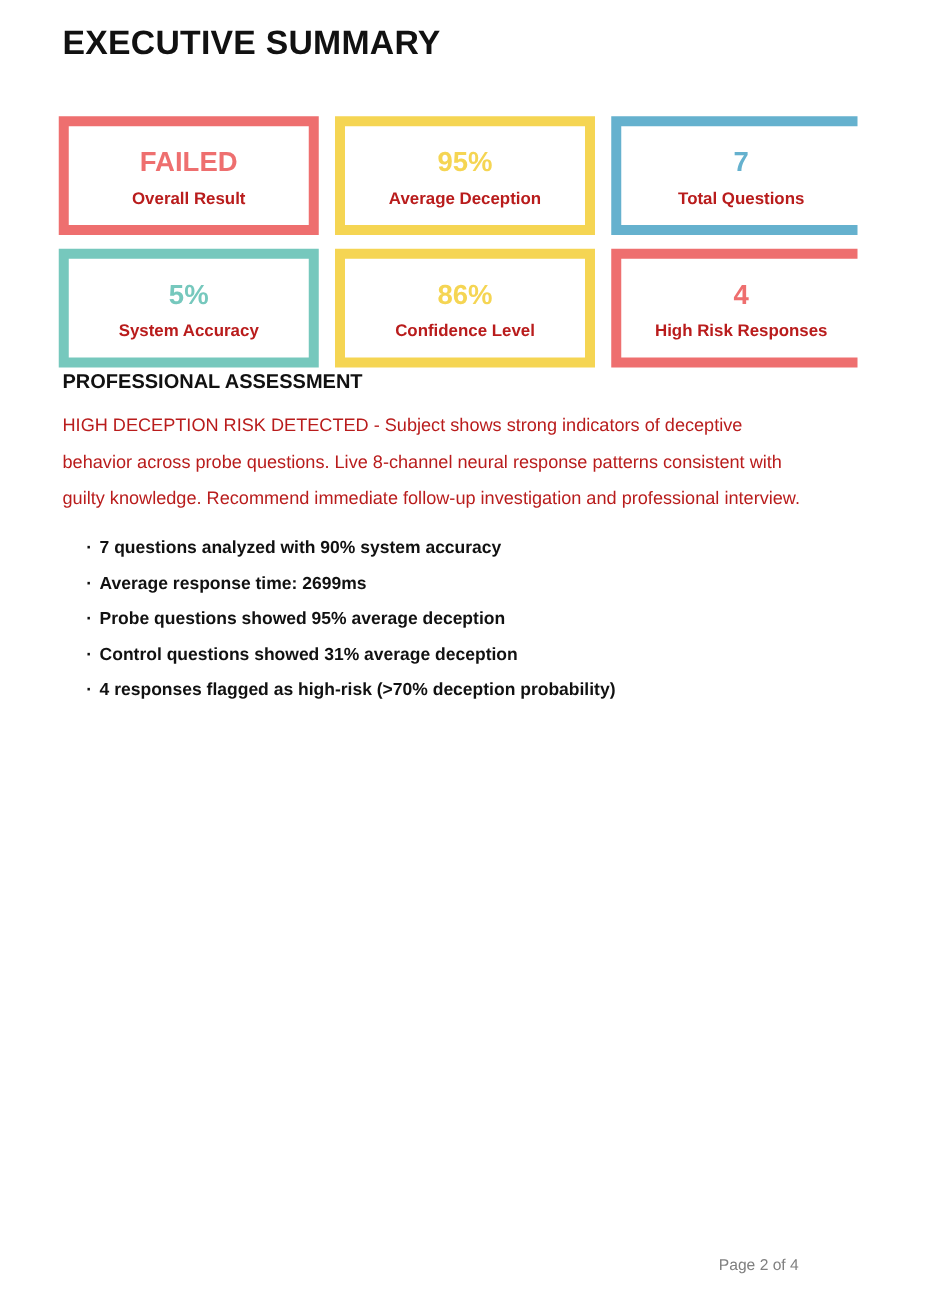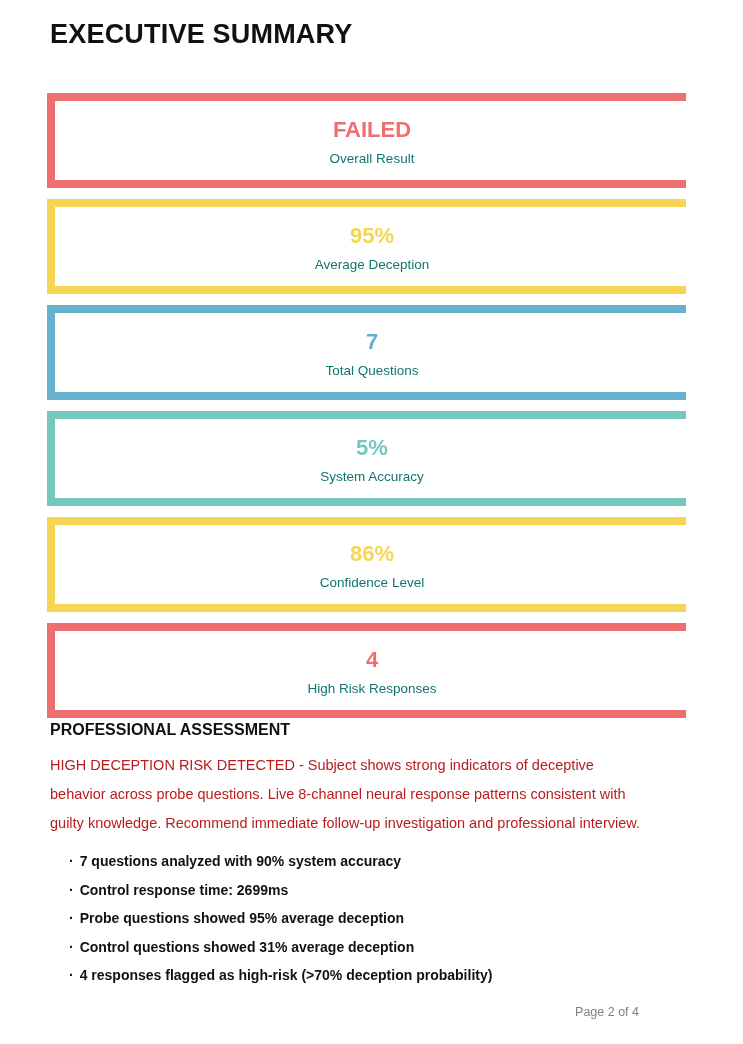--- a/index.html
+++ b/index.html
@@ -22,21 +22,21 @@
     line-height: 31px;
     font-weight: bold;
     color: #111111;
     letter-spacing: 0.2px;
   }
 
   .cards-grid {
     margin: 43px 0 0 47px;
     width: 650px;
     display: grid;
-    grid-template-columns: repeat(1, 1fr);
+    grid-template-columns: repeat(3, 1fr);
     column-gap: 13px;
     row-gap: 11px;
   }
   .card {
     box-sizing: border-box;
     height: 95px;
     border: 8px solid var(--c, #ccc);
     background: #ffffff;
     display: flex;
     flex-direction: column;
@@ -50,22 +50,22 @@
   .card--blue   { --c: var(--blue); }
   .card--teal   { --c: var(--teal); }
   .card .value {
     font-size: 22px;
     font-weight: bold;
     color: var(--c);
     line-height: 1;
   }
   .card .label {
     font-size: 13.5px;
-    font-weight: normal;
-    color: #0f766e;
+    font-weight: bold;
+    color: #b91c1c;
     line-height: 1;
   }
 
   h2.section-heading {
     margin: 0;
     font-size: 16px;
     line-height: 24px;
     font-weight: bold;
     color: #111111;
   }
@@ -131,21 +131,21 @@
       <div class="label">High Risk Responses</div>
     </div>
   </div>
 
   <div class="content">
     <h2 class="section-heading pa-heading">PROFESSIONAL ASSESSMENT</h2>
     <p class="pa-body">HIGH DECEPTION RISK DETECTED - Subject shows strong indicators of deceptive behavior across probe questions. Live 8-channel neural response patterns consistent with guilty knowledge. Recommend immediate follow-up investigation and professional interview.</p>
 
     <div class="findings">
       <div class="finding"><span class="dot">·</span><span>7 questions analyzed with 90% system accuracy</span></div>
-      <div class="finding"><span class="dot">·</span><span>Control response time: 2699ms</span></div>
+      <div class="finding"><span class="dot">·</span><span>Average response time: 2699ms</span></div>
       <div class="finding"><span class="dot">·</span><span>Probe questions showed 95% average deception</span></div>
       <div class="finding"><span class="dot">·</span><span>Control questions showed 31% average deception</span></div>
       <div class="finding"><span class="dot">·</span><span>4 responses flagged as high-risk (&gt;70% deception probability)</span></div>
     </div>
   </div>
 
   <div class="footer-page">Page 2 of 4</div>
 </div>
 
 </body></html>

